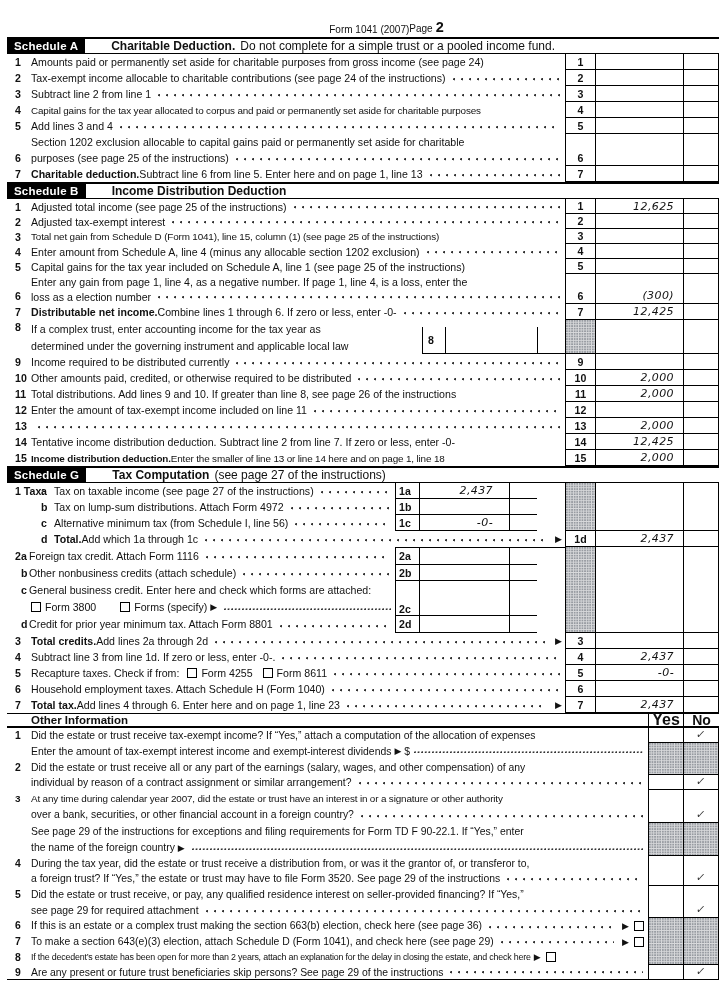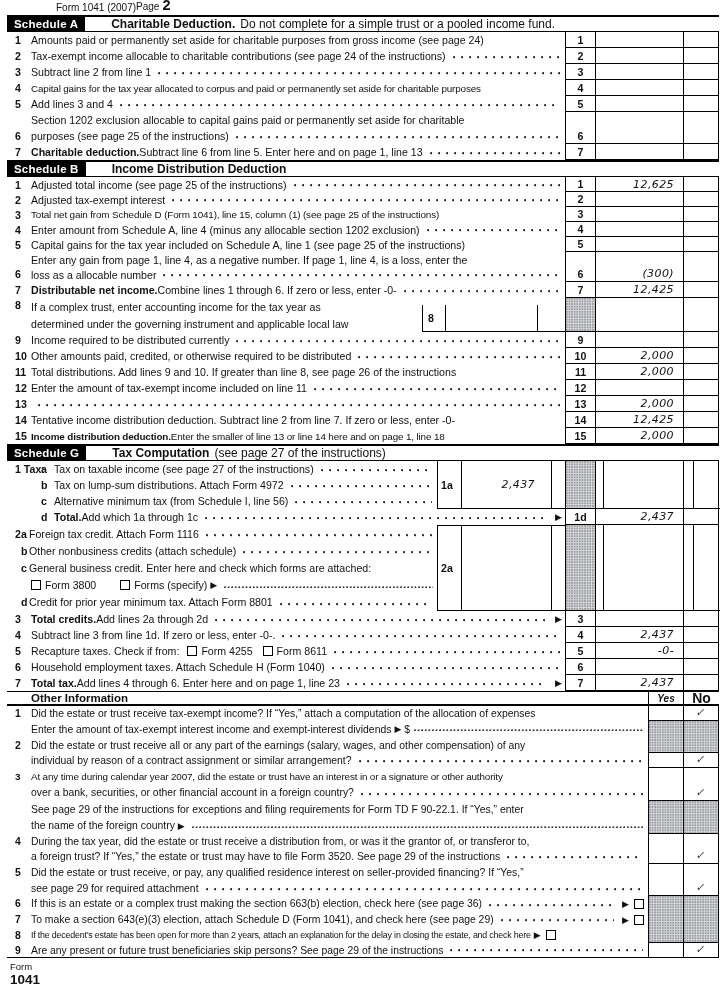--- a/index.html
+++ b/index.html
@@ -5,21 +5,21 @@
   * { box-sizing: border-box; margin: 0; padding: 0; }
   html,body { background:#fff; }
   body {
     width: 720px; height: 986px; overflow: hidden;
     font-family: "Liberation Sans", "DejaVu Sans", sans-serif;
     font-size: 10.6px; color: #111; position: relative;
   }
   .c { margin-left: 7px; width: 712px; }
 
   
-  .tophead { display:flex; justify-content:flex-start; align-items:flex-end; height:15px; padding:3px 2px 2px 1px; font-size:10px;margin-left:48px; }
+  .tophead { display:flex; justify-content:center; align-items:flex-end; height:37px; padding:3px 2px 2px 1px; font-size:10px;margin-left:48px; }
   .pgword { font-size:10px; }
   .pgnum { font-weight:bold; font-size:14.5px; margin-left:3px; }
 
   
   .schbar { display:flex; align-items:center; border-top:2px solid #000; border-bottom:1.5px solid #000; height:17px; background:#fff; }
   .tag { background:#000; color:#fff; font-weight:bold; font-size:11.5px; padding:1px 7px 2px 7px; letter-spacing:.2px; }
   .btitle { font-weight:bold; font-size:12px; margin-left:26px; white-space:nowrap; }
   .bsub { font-size:12px; margin-left:5px; white-space:nowrap; }
 
   
@@ -50,41 +50,41 @@
   .acol { width:88px; border-left:1px solid #000; border-bottom:1px solid #000; display:flex; align-items:center; justify-content:flex-end; padding-right:9px; flex:none; }
   .ccol { width:36px; border-left:1px solid #000; border-right:1px solid #000; border-bottom:1px solid #000; flex:none; }
   .nb { border-bottom:none !important; }
   .mb .ncol, .mb .acol { align-items:flex-end; padding-bottom:1px; }
   .val { font-family:"DejaVu Sans", sans-serif; font-style:italic; font-size:11px; letter-spacing:.4px; white-space:nowrap; }
   .stip { background-color:#d8d9db;
     background-image: radial-gradient(circle at 1px 1px, #979ba1 0.85px, transparent 1.05px);
     background-size: 2.6px 2.6px; }
 
   
-  .sub { display:flex; flex-direction:row; width:128px; flex:none;text-align:right; }
+  .sub { display:flex; flex-direction:column; width:170px; flex:none;text-align:right; }
   .srow { display:flex; flex:1; }
   .slbl { width:24px; border-left:1px solid #000; border-bottom:1px solid #000; font-weight:bold; padding-left:3px; display:flex; align-items:center; flex:none;}
   .samt { width:90px; border-left:1px solid #000; border-bottom:1px solid #000; display:flex; align-items:center; justify-content:flex-end; padding-right:16px; flex:none;}
   .scc { width:28px; border-left:1px solid #000; border-bottom:1px solid #000; flex:none;}
   .bt { border-top:1px solid #000; }
 
   
   .b8box { width:143px; margin-top:7px; display:flex; border-left:1.5px solid #000; border-bottom:1.5px solid #000; flex:none; }
   .b8l { width:23px; border-right:1px solid #000; font-weight:bold; display:flex; align-items:center; padding-left:5px; }
   .b8a { width:92px; border-right:1px solid #000; }
   .b8c { flex:1; }
 
   .ptr { font-size:9px; margin:0 3px; flex:none; }
   .cb { width:10px; height:10px; border:1.2px solid #000; display:inline-block; flex:none; margin:0 4px 0 2px; background:#fff; }
   .gap22 { width:22px; flex:none; }
 
   
   .oihead { display:flex; border-top:1.5px solid #000; border-bottom:2px solid #000; height:15px; align-items:center; }
   .oihead .t { flex:1; padding-left:24px; font-weight:bold; font-size:11.5px; }
-  .yh { width:35px; border-left:1.5px solid #000; text-align:center; font-weight:bold; font-size:10px; align-self:stretch; display:flex; align-items:center; justify-content:center; flex:none;font-style:italic;}
+  .yh { width:35px; border-left:1.5px solid #000; text-align:center; font-weight:bold; font-size:16px; align-self:stretch; display:flex; align-items:center; justify-content:center; flex:none;}
   .nh { width:36px; border-left:1.5px solid #000; text-align:center; font-weight:bold; font-size:14px; align-self:stretch; display:flex; align-items:center; justify-content:center; flex:none;}
   .oi { font-size:10.4px; }
   .oitxt { flex:1; min-width:0; display:flex; flex-direction:column; }
   .oiline { display:flex; align-items:center; flex:1; white-space:nowrap; overflow:hidden; min-width:0; }
   .oinum { width:24px; padding-left:8px; font-weight:bold; flex:none; }
   .ya { width:35px; border-left:1px solid #000; border-bottom:1px solid #000; display:flex; align-items:flex-end; justify-content:center; flex:none; }
   .na { width:36px; border-left:1px solid #000; border-right:1px solid #000; border-bottom:1px solid #000; display:flex; align-items:flex-end; justify-content:center; flex:none; }
   .chk { font-size:11px; color:#3a3a3a; transform:skewX(-10deg); padding-bottom:1px; }
 
   
@@ -285,21 +285,21 @@
       </div>
     <div class="ccol"></div>
   </div>
   <div class="row h30 mb">
     <span class="ln">6</span>
     <div class="txt">
       <div class="tl">
           <span>Enter any gain from page 1, line 4, as a negative number. If page 1, line 4, is a loss, enter the</span>
         </div>
       <div class="tl">
-          <span>loss as a allocable number</span>
+          <span>loss as a election number</span>
           <span class="lead"></span>
         </div>
     </div>
     <div class="ncol">6</div>
     <div class="acol">
         <span class="val">(300)</span>
       </div>
     <div class="ccol"></div>
   </div>
   <div class="row h16">

